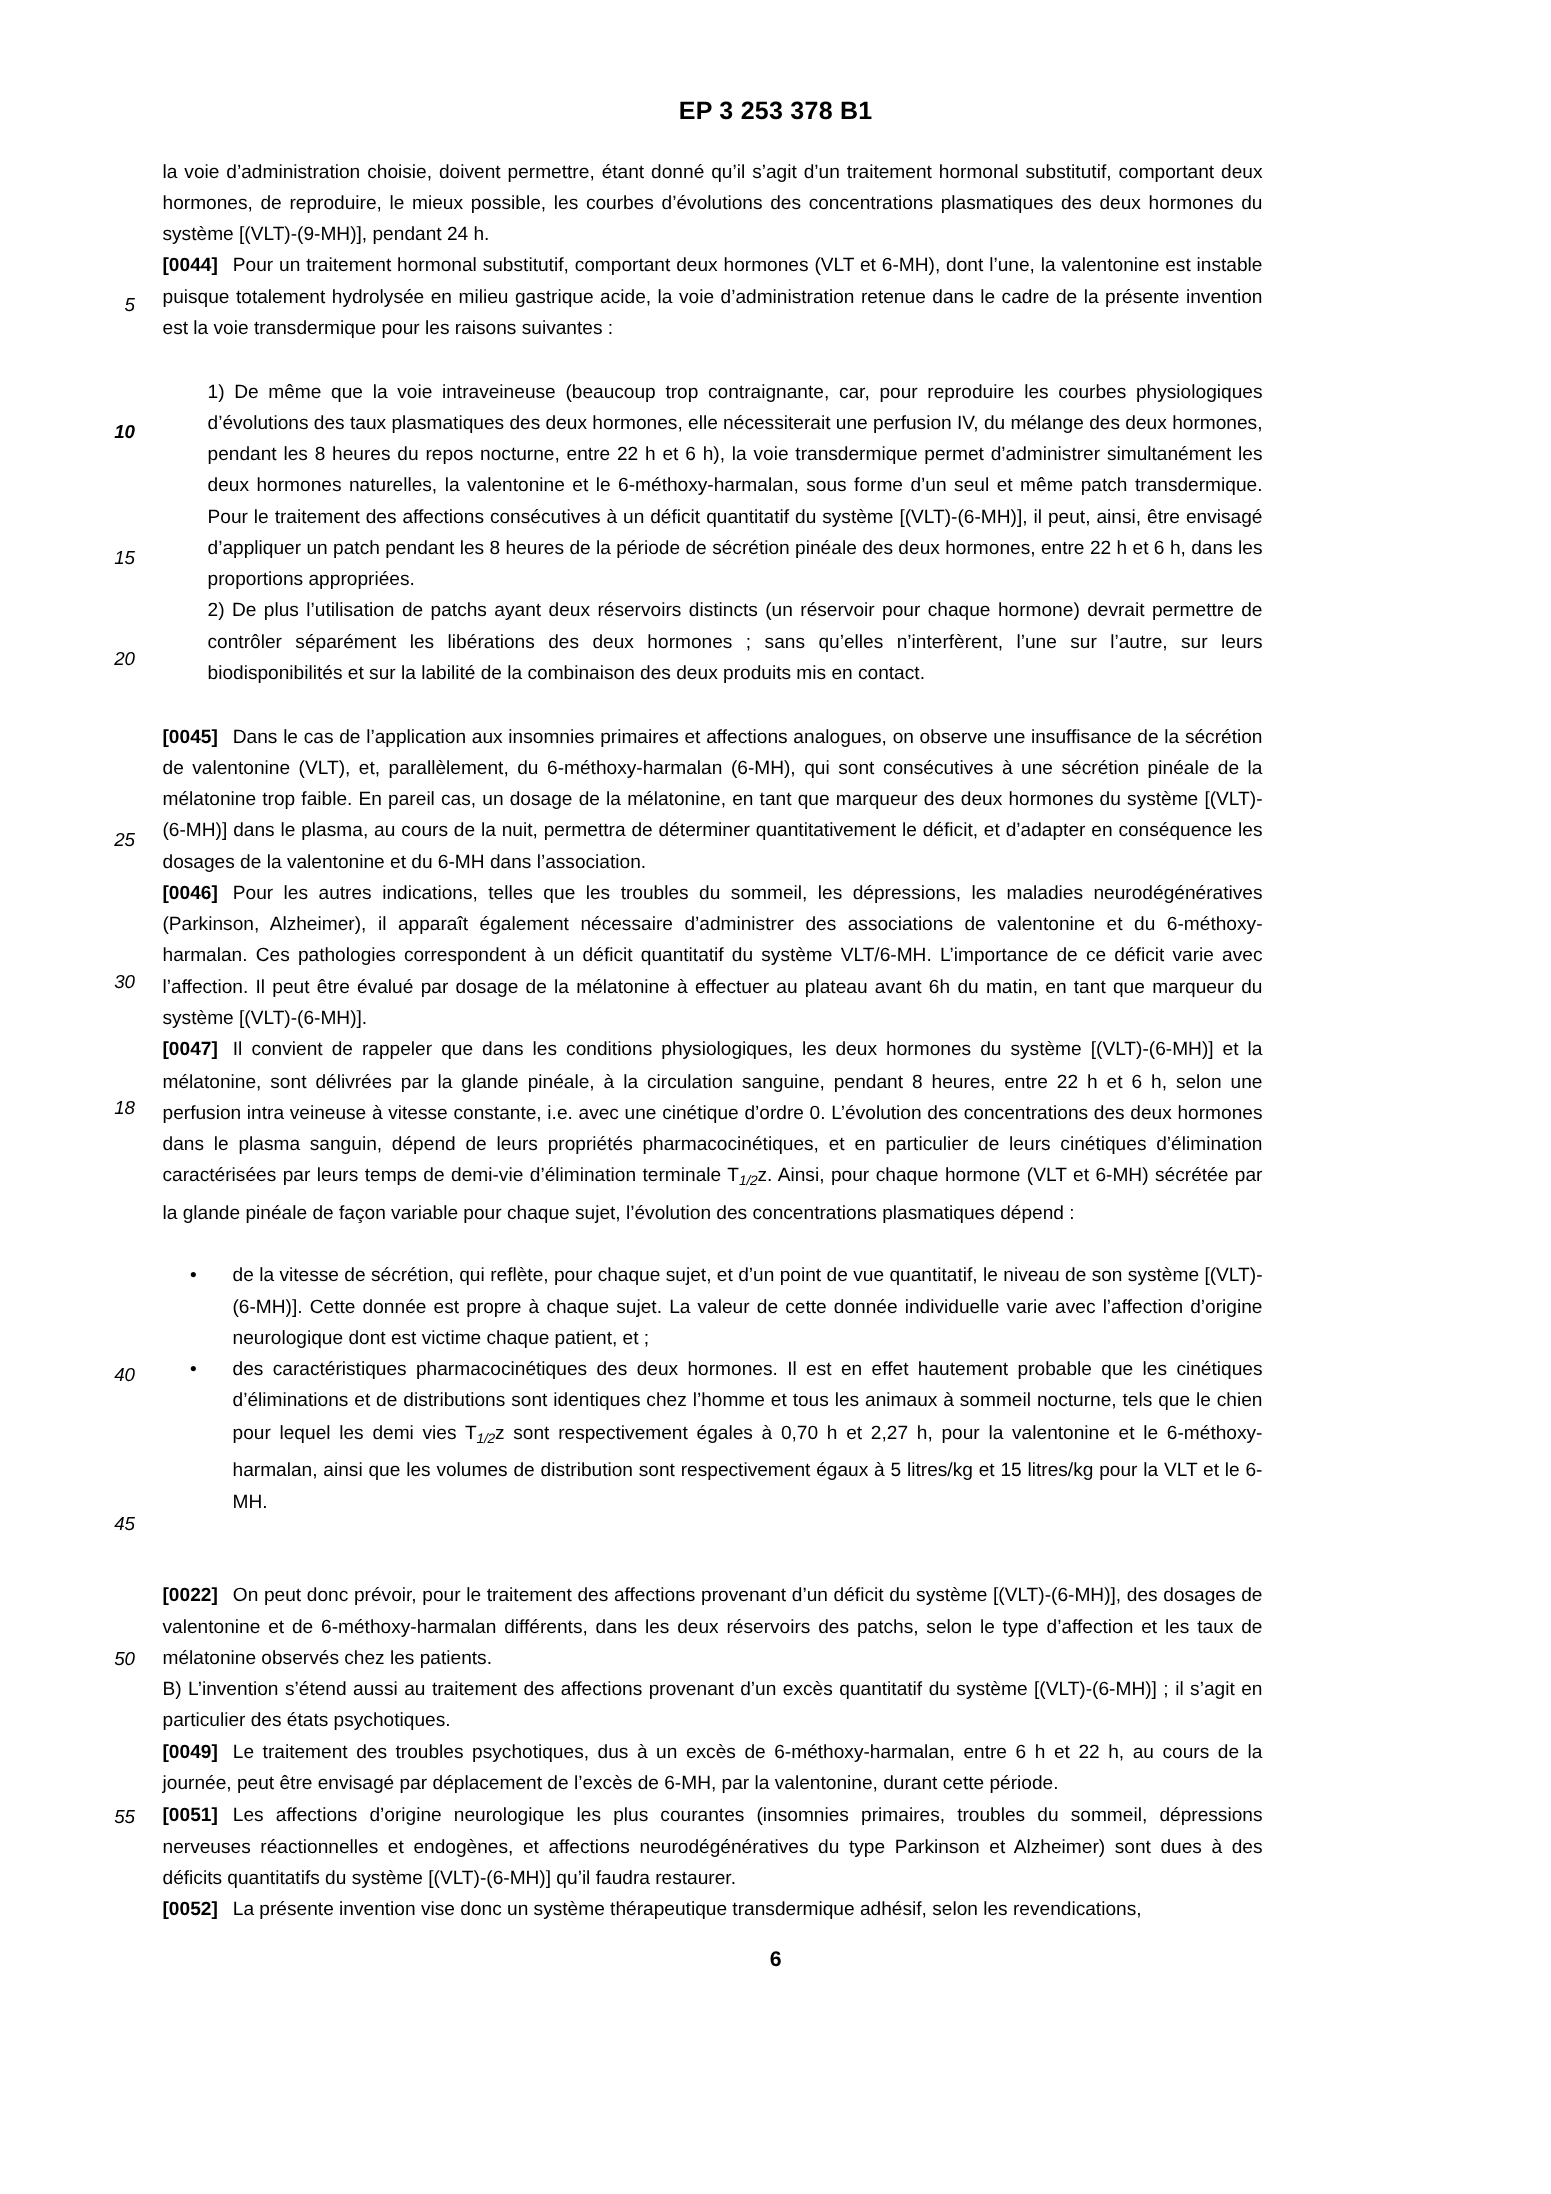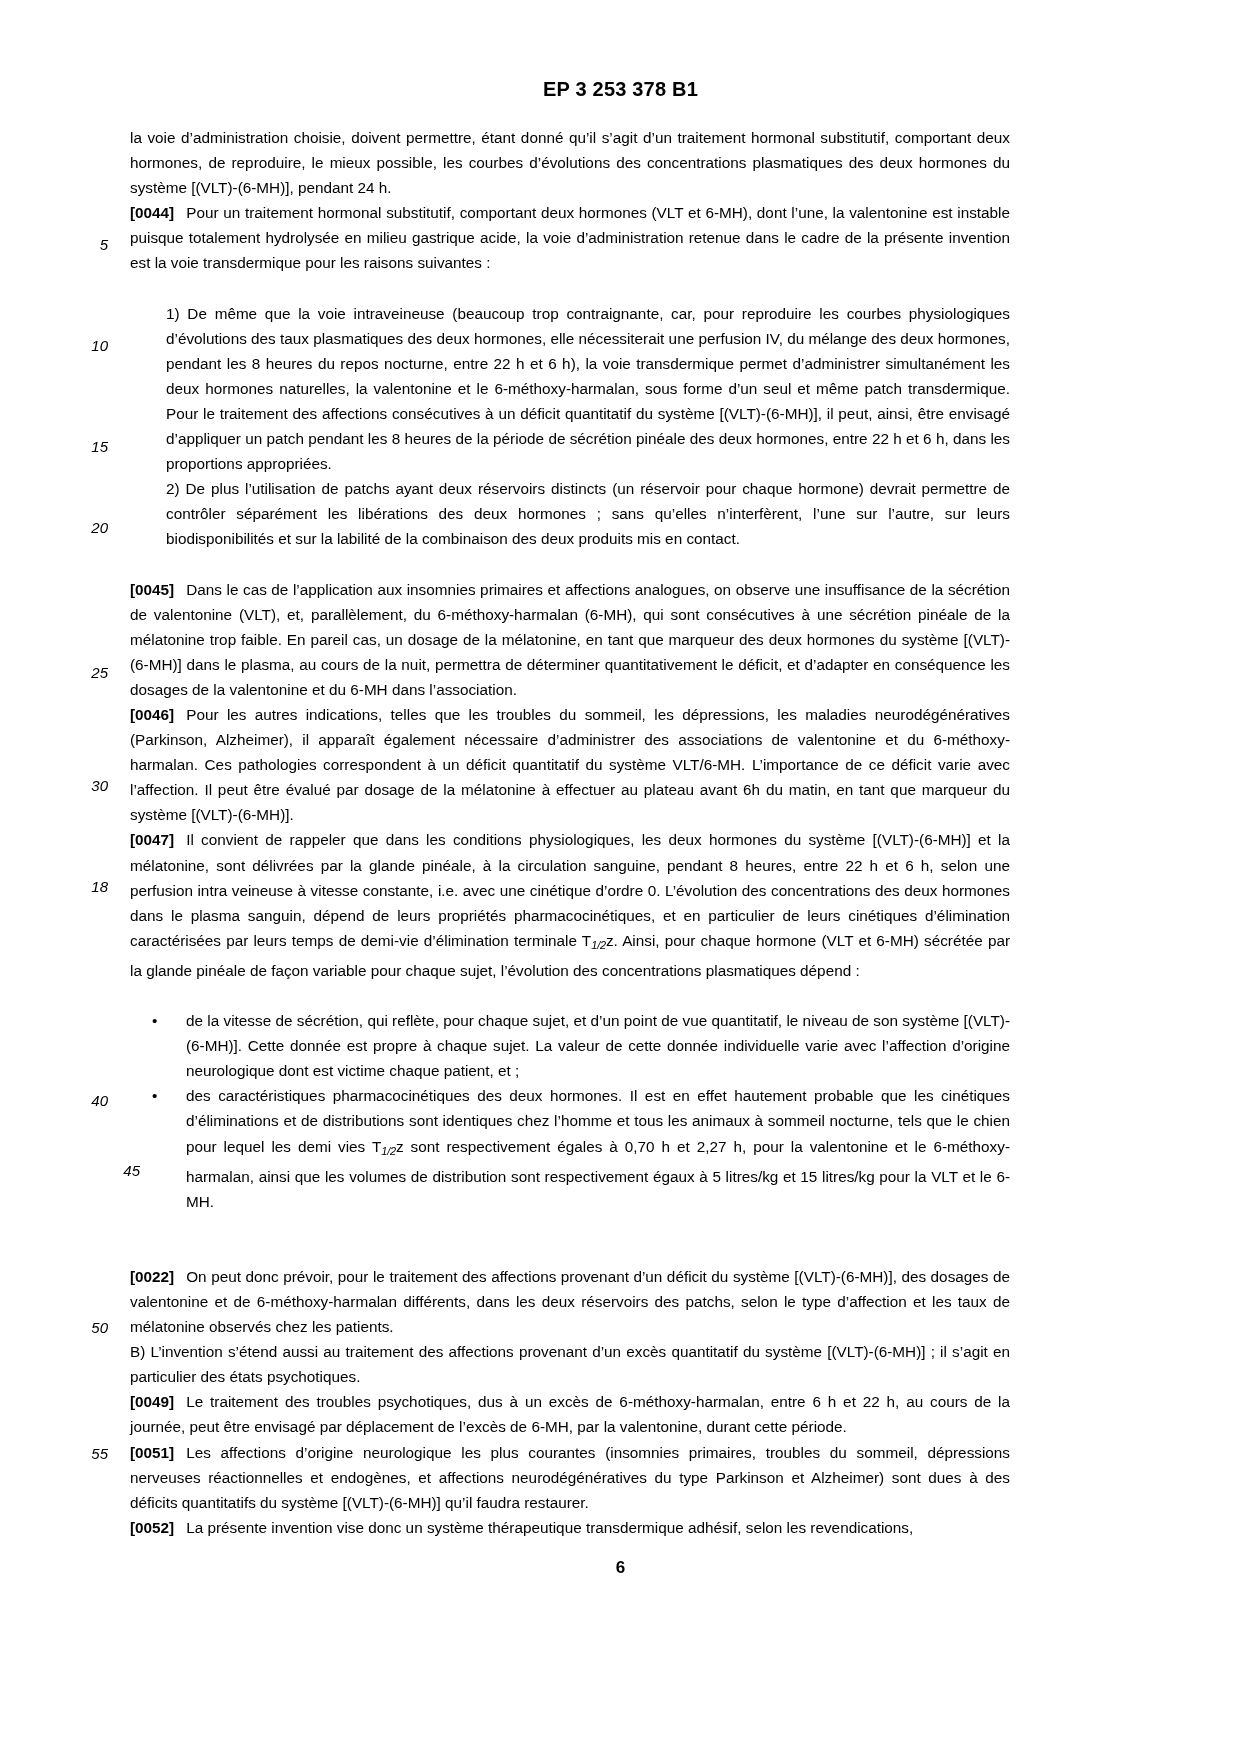--- a/index.html
+++ b/index.html
@@ -106,35 +106,35 @@
 </style>
 </head>
 <body>
 
 <div class="page">
 
   <div class="doc-header">EP 3 253 378 B1</div>
 
   <div class="line-numbers">
     <div class="line-number" style="top:236px;">5</div>
-    <div class="line-number" style="top:337px;">10</div>
+    <div class="line-number" style="top:337px;font-weight:bold;">10</div>
     <div class="line-number" style="top:438px;">15</div>
     <div class="line-number" style="top:519px;">20</div>
     <div class="line-number" style="top:664px;padding-left:16px;">25</div>
     <div class="line-number" style="top:777px;">30</div>
     <div class="line-number" style="top:878px;">18</div>
     <div class="line-number" style="top:1092px;">40</div>
-    <div class="line-number" style="top:1162px;margin-left:32px;">45</div>
+    <div class="line-number" style="top:1211px;">45</div>
     <div class="line-number" style="top:1319px;">50</div>
     <div class="line-number" style="top:1445px;padding-left:45px;">55</div>
   </div>
 
   <div class="content">
 
-    <p class="body-text">la voie d’administration choisie, doivent permettre, étant donné qu’il s’agit d’un traitement hormonal substitutif, comportant deux hormones, de reproduire, le mieux possible, les courbes d’évolutions des concentrations plasmatiques des deux hormones du système [(VLT)-(6-MH)], pendant 24 h.</p>
+    <p class="body-text">la voie d’administration choisie, doivent permettre, étant donné qu’il s’agit d’un traitement hormonal substitutif, comportant deux hormones, de reproduire, le mieux possible, les courbes d’évolutions des concentrations plasmatiques des deux hormones du système [(VLT)-(9-MH)], pendant 24 h.</p>
 
     <p class="body-text"><span class="para-num">[0044]</span><span class="gap-after-num"></span><span>Pour un traitement hormonal substitutif, comportant deux hormones (VLT et 6-MH), dont l’une, la valentonine est instable puisque totalement hydrolysée en milieu gastrique acide, la voie d’administration retenue dans le cadre de la présente invention est la voie transdermique pour les raisons suivantes :</span></p>
 
     <div class="spacer-md"></div>
 
     <p class="indented">1) De même que la voie intraveineuse (beaucoup trop contraignante, car, pour reproduire les courbes physiologiques d’évolutions des taux plasmatiques des deux hormones, elle nécessiterait une perfusion IV, du mélange des deux hormones, pendant les 8 heures du repos nocturne, entre 22 h et 6 h), la voie transdermique permet d’administrer simultanément les deux hormones naturelles, la valentonine et le 6-méthoxy-harmalan, sous forme d’un seul et même patch transdermique. Pour le traitement des affections consécutives à un déficit quantitatif du système [(VLT)-(6-MH)], il peut, ainsi, être envisagé d’appliquer un patch pendant les 8 heures de la période de sécrétion pinéale des deux hormones, entre 22 h et 6 h, dans les proportions appropriées.</p>
 
     <p class="indented">2) De plus l’utilisation de patchs ayant deux réservoirs distincts (un réservoir pour chaque hormone) devrait permettre de contrôler séparément les libérations des deux hormones ; sans qu’elles n’interfèrent, l’une sur l’autre, sur leurs biodisponibilités et sur la labilité de la combinaison des deux produits mis en contact.</p>
 
     <div class="spacer-md"></div>

